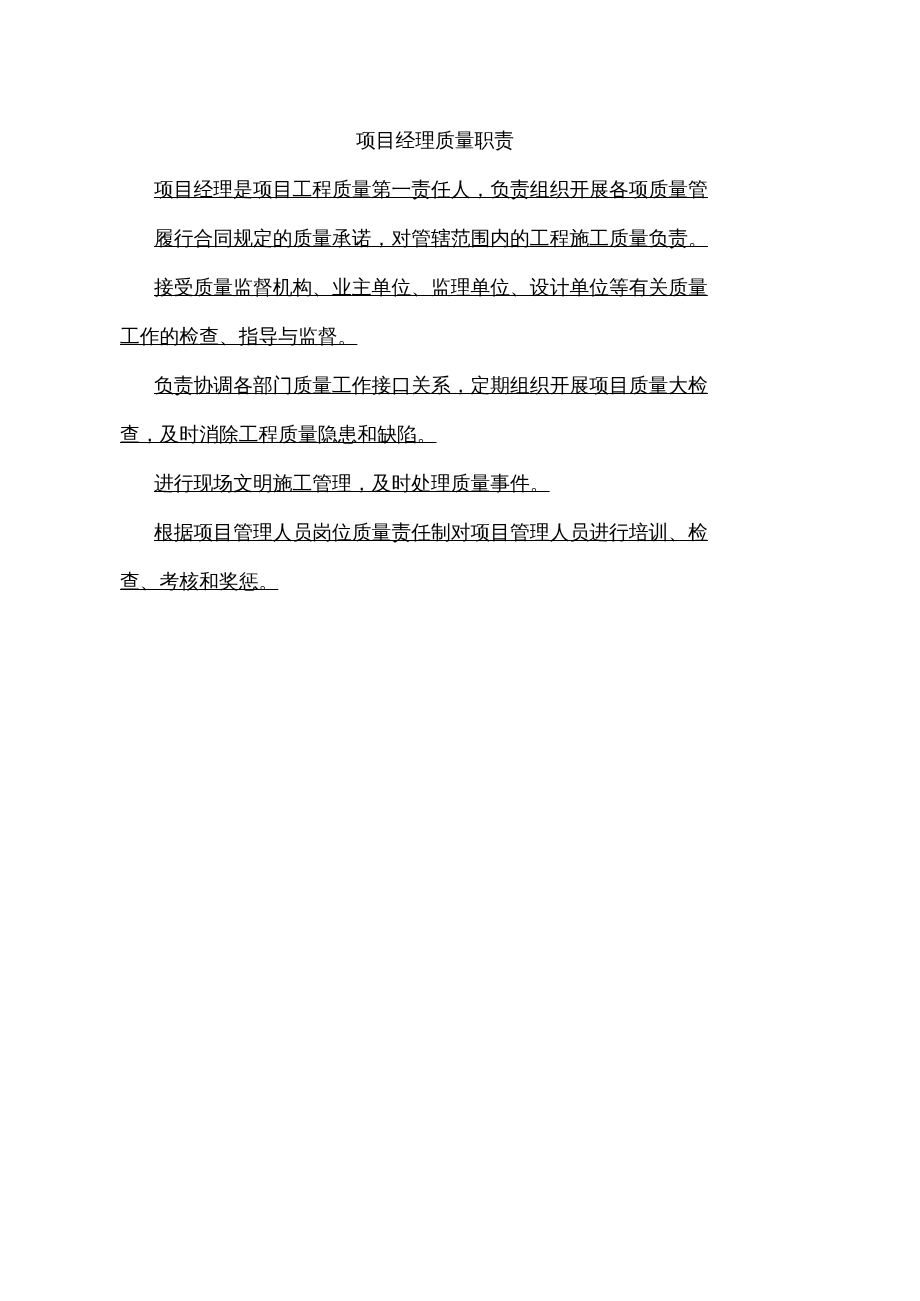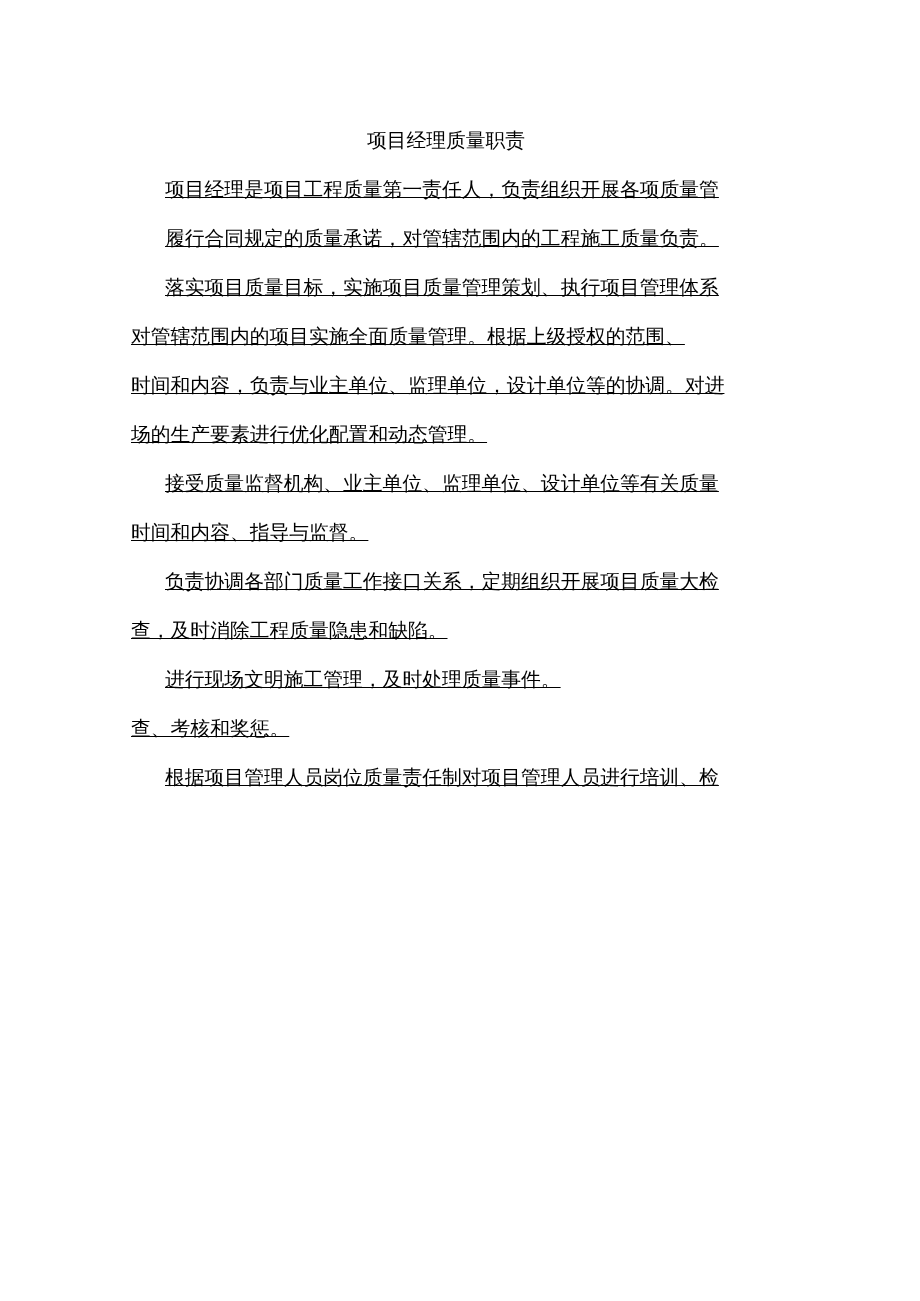--- a/index.html
+++ b/index.html
@@ -8,21 +8,20 @@
     background: #ffffff;
   }
   .page {
     position: relative;
     width: 904px;
     height: 1301px;
     background: #ffffff;
     color: #000000;
     font-family: "Liberation Sans", sans-serif;
     overflow: hidden;
-    margin-left: 11px;
   }
   .content {
     padding: 116px 85px 0 120px;
     font-size: 19.8px;
     line-height: 49px;
   }
   .doc-title {
     width: 630px;
     text-align: center;
     font-weight: normal;
@@ -48,41 +47,35 @@
     <div class="doc-title">项目经理质量职责</div>
 
     <div class="paragraph">
       <div class="line first-line">项目经理是项目工程质量第一责任人，负责组织开展各项质量管</div>
     </div>
 
     <div class="paragraph">
       <div class="line first-line">履行合同规定的质量承诺，对管辖范围内的工程施工质量负责。</div>
     </div>
 
-    <div class="paragraph">
-      <div class="line first-line">落实项目质量目标，实施项目质量管理策划、执行项目管理体系</div>
-      <div class="line">对管辖范围内的项目实施全面质量管理。根据上级授权的范围、</div>
-      <div class="line">时间和内容，负责与业主单位、监理单位，设计单位等的协调。对进</div>
-      <div class="line">场的生产要素进行优化配置和动态管理。</div>
-    </div>
 
     <div class="paragraph">
       <div class="line first-line">接受质量监督机构、业主单位、监理单位、设计单位等有关质量</div>
-      <div class="line">时间和内容、指导与监督。</div>
+      <div class="line">工作的检查、指导与监督。</div>
     </div>
 
     <div class="paragraph">
       <div class="line first-line">负责协调各部门质量工作接口关系，定期组织开展项目质量大检</div>
       <div class="line">查，及时消除工程质量隐患和缺陷。</div>
     </div>
 
     <div class="paragraph">
       <div class="line first-line">进行现场文明施工管理，及时处理质量事件。</div>
     </div>
 
     <div class="paragraph">
+      <div class="line first-line">根据项目管理人员岗位质量责任制对项目管理人员进行培训、检</div>
       <div class="line">查、考核和奖惩。</div>
-      <div class="line first-line">根据项目管理人员岗位质量责任制对项目管理人员进行培训、检</div>
     </div>
 
 
   </div>
 </div>
 
 </body></html>

